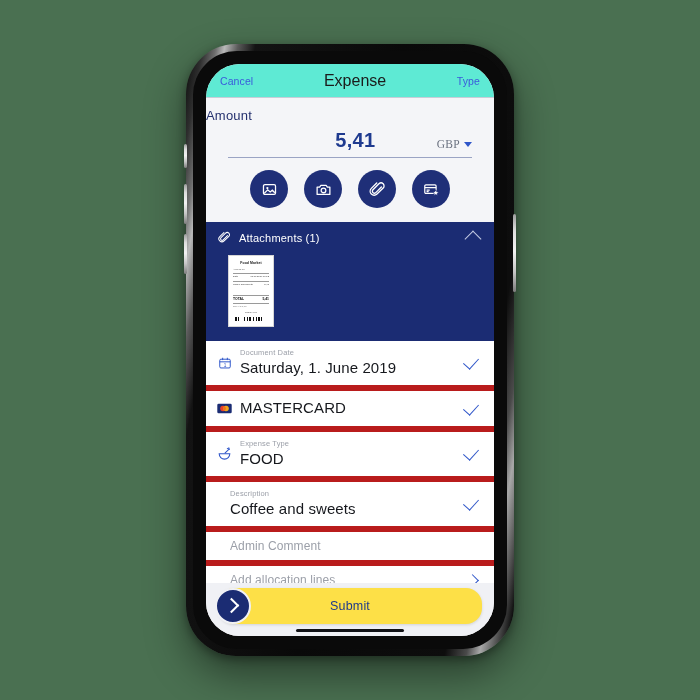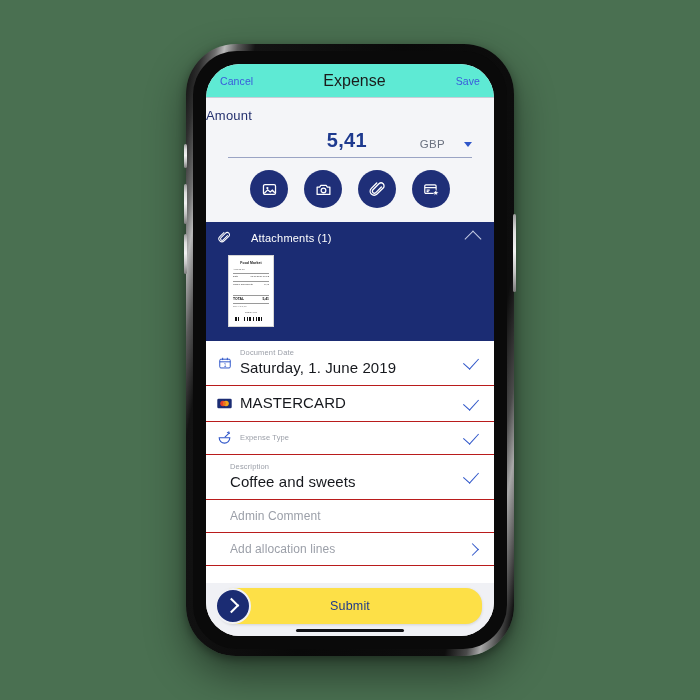--- a/index.html
+++ b/index.html
@@ -141,22 +141,23 @@
     font-weight: 700;
     letter-spacing: 0.3px;
     flex: 1;
     text-align: center;
     padding-left: 46px;
     box-sizing: border-box;
   }
   .currency-pick {
     display: flex;
     align-items: center;
-    gap: 19px;
+    gap: 4px;
     padding-bottom: 2px;
+    font-family: Liberation Serif, serif;
   }
   .currency-code {
     font-size: 11.5px;
     color: #6b7280;
     letter-spacing: 0.3px;
   }
   .caret-down {
     width: 0;
     height: 0;
     border-left: 4px solid transparent;
@@ -191,21 +192,21 @@
 
   
   .attach-section {
     background: #1b2c73;
     flex: 0 0 auto;
   }
   .attach-header {
     display: flex;
     align-items: center;
     padding: 8px 12px 8px 12px;
-    gap: 20px;
+    gap: 8px;
   }
   .attach-title {
     font-size: 11px;
     color: #ffffff;
     letter-spacing: 0.2px;
     flex: 1;
   }
   .chevron-up {
     width: 11px;
     height: 11px;
@@ -283,21 +284,21 @@
   
   .list {
     background: #ffffff;
     flex: 1 1 auto;
     overflow: hidden;
   }
   .row {
     display: flex;
     align-items: center;
     padding: 7px 14px 7px 10px;
-    border-bottom: 1px solid #b91c1c;
+    border-bottom: 6px solid #b91c1c;
     min-height: 33px;
     box-sizing: border-box;
   }
   .row-icon {
     width: 17px;
     min-width: 17px;
     margin-right: 7px;
     display: flex;
     align-items: center;
     justify-content: center;
@@ -405,21 +406,21 @@
     <div class="btn-side btn-vol-dn"></div>
     <div class="btn-side btn-power"></div>
 
     <div class="phone-inner-ring"></div>
 
     <div class="screen">
 
       <div class="navbar">
         <div class="nav-btn">Cancel</div>
         <div class="nav-title">Expense</div>
-        <div class="nav-btn">Save</div>
+        <div class="nav-btn">Type</div>
       </div>
 
       <div class="amount-panel">
         <div class="amount-label">Amount</div>
         <div class="amount-row">
           <div class="amount-value">5,41</div>
           <div class="currency-pick">
             <span class="currency-code">GBP</span>
             <span class="caret-down"></span>
           </div>
@@ -533,20 +534,21 @@
         <div class="row">
           <div class="row-icon">
             <svg width="15" height="15" viewBox="0 0 24 24" fill="none" stroke="#2f56c9" stroke-width="1.7" stroke-linecap="round">
               <path d="M3.5 12.5h17a8.5 8.5 0 0 1-17 0z"></path>
               <path d="M13 11 L19 5.5"></path>
               <path d="M16.5 4.2l2.4-1.2.9 2.4"></path>
             </svg>
           </div>
           <div class="row-text">
             <div class="row-label">Expense Type</div>
+            <div class="row-value">FOOD</div>
           </div>
           <span class="check"></span>
         </div>
 
         <div class="row row-indent">
           <div class="row-text">
             <div class="row-label">Description</div>
             <div class="row-value">Coffee and sweets</div>
           </div>
           <span class="check"></span>

